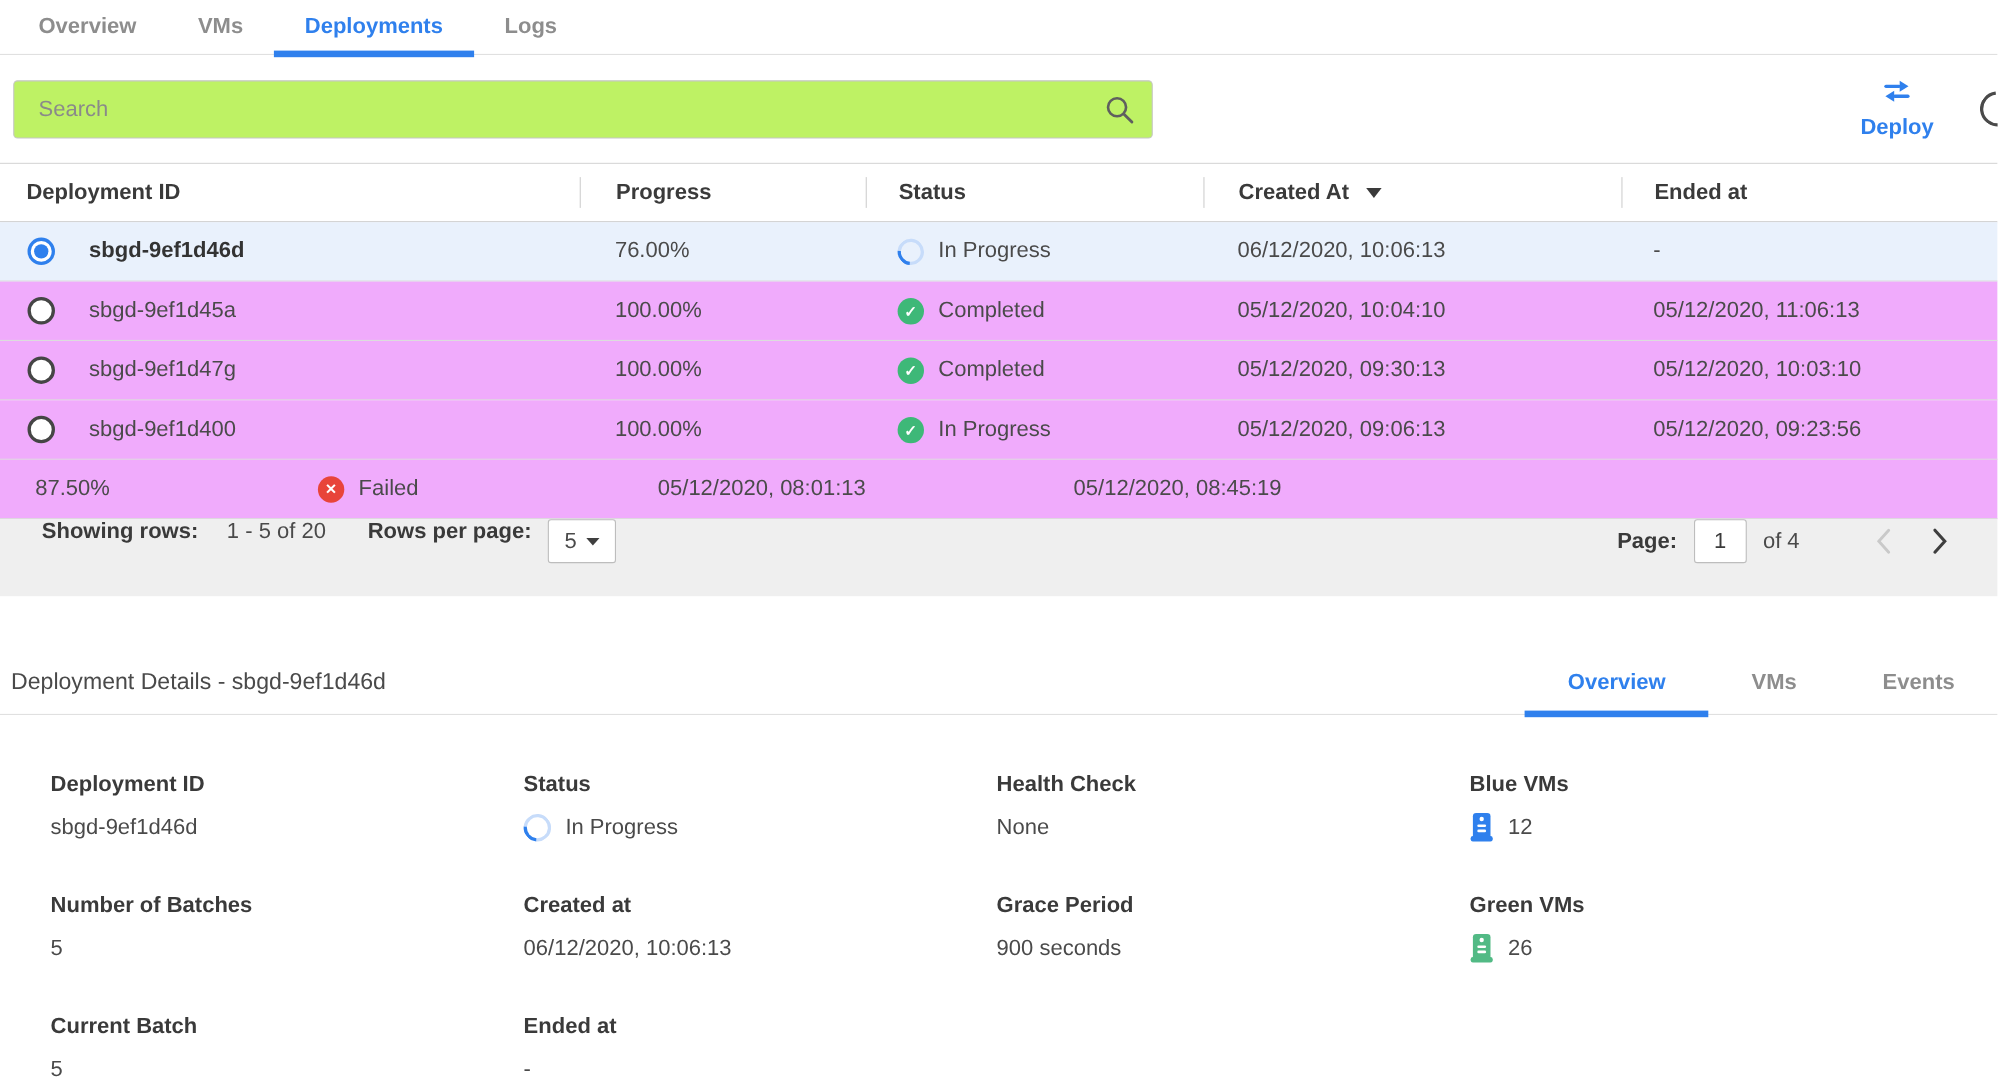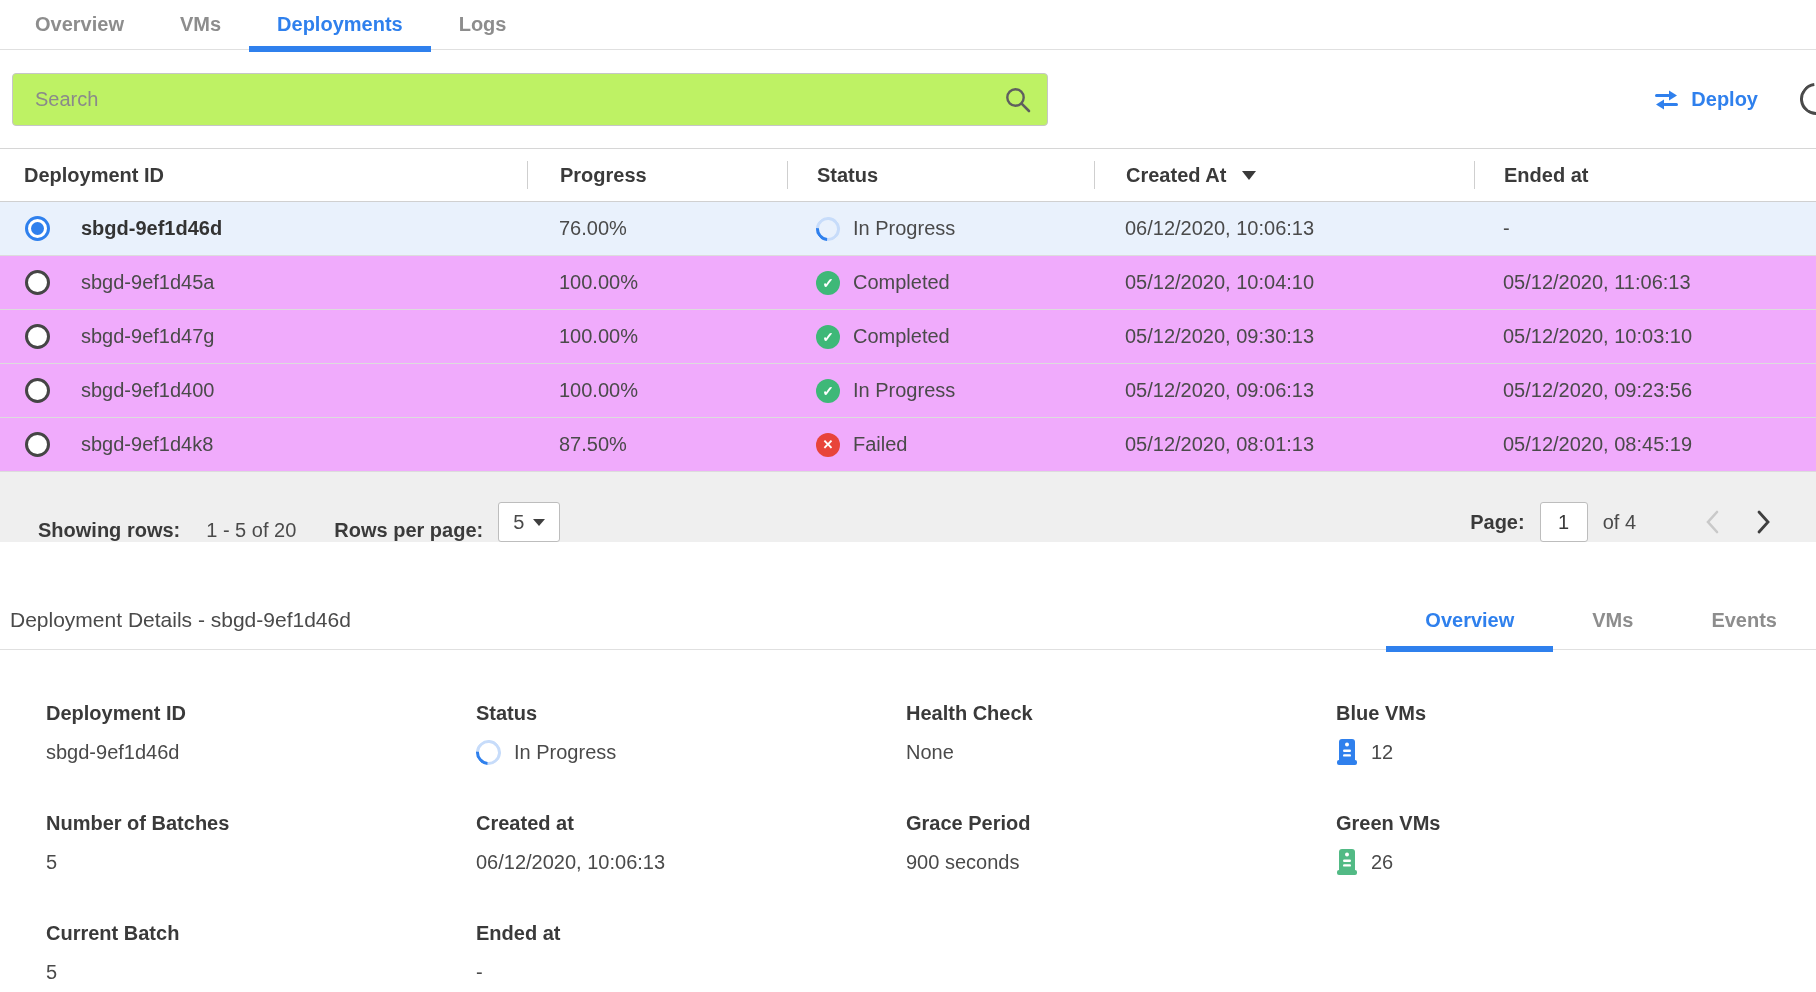--- a/index.html
+++ b/index.html
@@ -10,21 +10,21 @@
   .tab{position:relative;display:flex;align-items:center;padding:0 28px;font-size:20px;font-weight:700;color:#8d8d8d;cursor:pointer;}
   .tab.active{color:#2F80ED;}
   .tab.active::after{content:"";position:absolute;left:0;right:0;bottom:-3px;height:6px;background:#2F80ED;}
 
   
   .toolbar{display:flex;align-items:center;margin-top:23px;padding-left:12px;height:53px;position:relative;}
   .searchbox{position:relative;width:1036px;height:53px;}
   .searchbox input{width:100%;height:100%;box-sizing:border-box;border:1px solid #c6c6c6;border-radius:4px;padding:0 56px 0 22px;font-size:20px;color:#444;font-family:inherit;outline:none;background:#bef264;}
   .searchbox input::placeholder{color:#8a8a8a;}
   .search-ic{position:absolute;right:16px;top:13px;width:28px;height:28px;}
-  .deploy{display:flex;align-items:center;gap:11px;margin-left:auto;margin-right:58px;background:none;border:none;padding:0;color:#2F80ED;font-weight:700;font-size:20px;font-family:inherit;cursor:pointer;}
+  .deploy{display:flex;align-items:center;gap:11px;margin-left:auto;margin-right:58px;background:none;border:none;padding:0;color:#2F80ED;font-weight:700;font-size:20px;font-family:inherit;cursor:pointer;flex-direction:column;}
   .refresh-edge{position:absolute;right:-16px;top:10px;width:32px;height:32px;border:3px solid #4a4a4a;border-top-color:transparent;border-radius:50%;box-sizing:border-box;transform:rotate(38deg);cursor:pointer;}
 
   
   .thead{display:flex;align-items:center;height:54px;margin-top:22px;border-top:1px solid #d6d6d6;border-bottom:1px solid #d0d0d0;box-shadow:0 2px 2px rgba(0,0,0,.05);box-sizing:border-box;}
   .th{font-size:20px;font-weight:700;color:#3a3a3a;box-sizing:border-box;display:flex;align-items:center;height:28px;}
   .th.sep{border-left:1px solid #cfcfcf;}
   .c1{width:527px;padding-left:24px;}
   .c2{width:260px;padding-left:32px;}
   .c3{width:307px;padding-left:29px;}
   .c4{width:380px;padding-left:31px;}
@@ -42,21 +42,21 @@
   .tr.selected .rid{font-weight:700;color:#333;}
   .sicon{width:24px;height:24px;border-radius:50%;margin-right:13px;flex:none;display:flex;align-items:center;justify-content:center;box-sizing:border-box;}
   .sicon.check{background:#3EB878;}
   .sicon.check::after{content:"\2713";color:#fff;font-size:14px;font-weight:700;}
   .sicon.failed{background:#E8443A;}
   .sicon.failed::after{content:"\2715";color:#fff;font-size:13px;font-weight:700;}
   .sicon.spinner,.spin{background:transparent;border:3px solid #c7dcfa;border-left-color:#2F80ED;transform:rotate(-40deg);}
   .spin{width:25px;height:25px;border-radius:50%;box-sizing:border-box;flex:none;margin-right:13px;}
 
   
-  .tfoot{display:flex;align-items:flex-end;height:70px;background:#efefef;font-size:20px;color:#4a4a4a;padding:0 26px 0 38px;box-sizing:border-box;}
+  .tfoot{display:flex;align-items:flex-start;height:70px;background:#efefef;font-size:20px;color:#4a4a4a;padding:0 26px 0 38px;box-sizing:border-box;}
   .blbl{font-weight:700;color:#3a3a3a;}
   .show-val{margin-left:26px;}
   .rpp{margin-left:38px;}
   .selectbox{margin-left:15px;width:62px;height:40px;background:#fff;border:1px solid #bdbdbd;border-radius:3px;display:flex;align-items:center;justify-content:center;gap:9px;cursor:pointer;box-sizing:border-box;}
   .tri-down{width:0;height:0;border-left:6px solid transparent;border-right:6px solid transparent;border-top:7px solid #3f3f3f;}
   .pager{margin-left:auto;display:flex;align-items:center;}
   .page-input{width:48px;height:40px;border:1px solid #bdbdbd;border-radius:3px;background:#fff;text-align:center;font-size:20px;color:#3a3a3a;font-family:inherit;margin:0 15px;box-sizing:border-box;outline:none;}
   .of-total{margin-right:50px;}
   .chev{width:52px;height:40px;display:flex;align-items:center;justify-content:center;cursor:pointer;background:none;border:none;padding:0;}
 
@@ -170,24 +170,20 @@
     </div>
     <div class="td c2">100.00%</div>
     <div class="td c3">
       <span class="sicon check"></span>
       <span>In Progress</span>
     </div>
     <div class="td c4">05/12/2020, 09:06:13</div>
     <div class="td c5">05/12/2020, 09:23:56</div>
   </div>
       <div class="tr">
-    <div class="td c1">
-      <span class="radio"></span>
-      <span class="rid">sbgd-9ef1d4k8</span>
-    </div>
     <div class="td c2">87.50%</div>
     <div class="td c3">
       <span class="sicon failed"></span>
       <span>Failed</span>
     </div>
     <div class="td c4">05/12/2020, 08:01:13</div>
     <div class="td c5">05/12/2020, 08:45:19</div>
   </div>
     </div>
 

